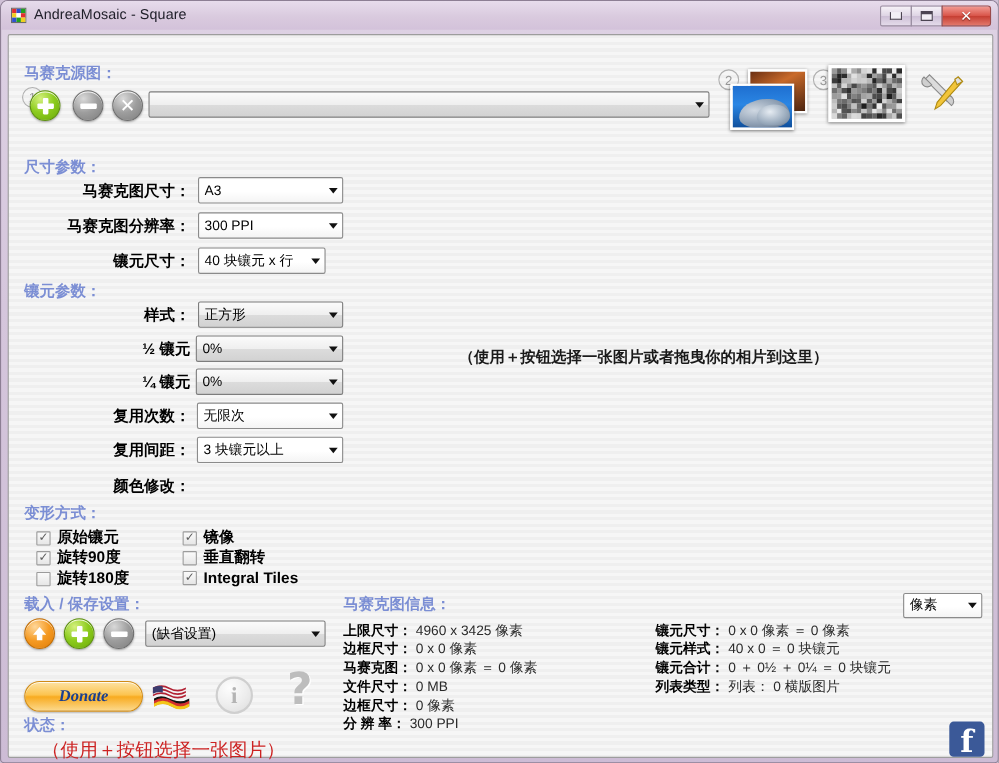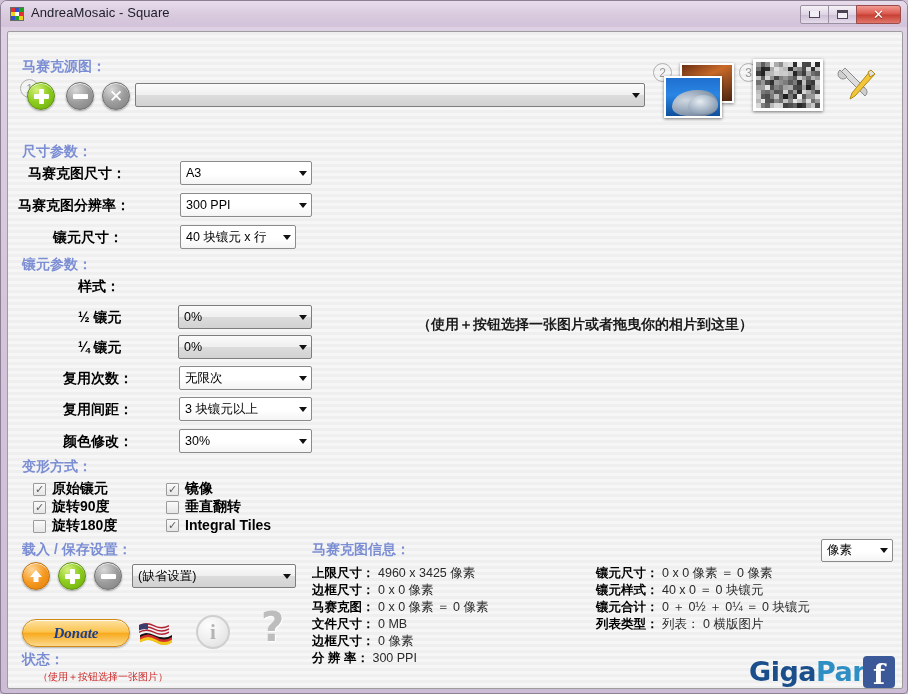--- a/index.html
+++ b/index.html
@@ -64,21 +64,21 @@
   }
   .stage { position: absolute; left: 0; top: 0; width: 100%; height: 100%; margin-top: 12px; }
 
   
   .sect {
     position: absolute; color: #7b8ed4; font-weight: bold; font-size: 14px;
     white-space: nowrap;
   }
   .lbl {
     position: absolute; color: #000; font-weight: bold; font-size: 14px;
-    white-space: nowrap; text-align: left;
+    white-space: nowrap; text-align: right;
   }
 
   
   .combo {
     position: absolute; height: 24px;
     border: 1px solid #8b8b8b; border-radius: 2px;
     background: linear-gradient(180deg,#ffffff 0%,#ffffff 55%,#f4f4f4 100%);
     display: flex; align-items: center;
     font-size: 12.5px; color: #000;
     padding-left: 5px;
@@ -176,21 +176,21 @@
 
   
   .flag { position: absolute; width: 36px; height: 24px; }
 
   
   .info-line { position: absolute; font-size: 12.5px; white-space: nowrap; color: #000; }
   .info-line b { font-weight: bold; }
   .info-val { color: #2a2a2a; }
 
   
-  .status-msg { position: absolute; color: #cc2222; font-size: 10px; white-space: nowrap; }
+  .status-msg { position: absolute; color: #cc2222; font-size: 17px; white-space: nowrap; }
 
   
   .hint {
     position: absolute; font-size: 14px; font-weight: bold; color: #1a1a1a; white-space: nowrap;
   }
 
   
   .gigapan { position: absolute; font-size: 27px; font-weight: bold; letter-spacing: -.5px;
              font-family: "DejaVu Sans", sans-serif; }
   .gigapan .g1 { color: #1b4f8c; }
@@ -469,20 +469,26 @@
         <div class="combo" style="left:172px; top:181px; width:116px;">
           <span class="val">40 块镶元 x 行</span>
           <span class="arrow">
               <i class="arrow-tri"></i>
             </span>
         </div>
 
         <div class="sect" style="left:14px; top:212px;">镶元参数：</div>
 
         <div class="lbl" style="left:70px; top:234px; width:95px;">样式：</div>
+        <div class="combo flat" style="left:172px; top:230px; width:132px;">
+          <span class="val">正方形</span>
+          <span class="arrow">
+              <i class="arrow-tri"></i>
+            </span>
+        </div>
 
         <div class="lbl" style="left:70px; top:265px; width:95px;">½ 镶元</div>
         <div class="combo flat" style="left:170px; top:261px; width:134px;">
           <span class="val">0%</span>
           <span class="arrow">
               <i class="arrow-tri"></i>
             </span>
         </div>
 
         <div class="lbl" style="left:70px; top:295px; width:95px;">¼ 镶元</div>
@@ -503,26 +509,20 @@
 
         <div class="lbl" style="left:55px; top:357px; width:110px;">复用间距：</div>
         <div class="combo" style="left:171px; top:353px; width:133px;">
           <span class="val">3 块镶元以上</span>
           <span class="arrow">
               <i class="arrow-tri"></i>
             </span>
         </div>
 
         <div class="lbl" style="left:55px; top:389px; width:110px;">颜色修改：</div>
-        <div class="combo" style="left:171px; top:385px; width:133px;">
-          <span class="val">30%</span>
-          <span class="arrow">
-              <i class="arrow-tri"></i>
-            </span>
-        </div>
 
         <div class="sect" style="left:14px; top:414px;">变形方式：</div>
 
         <div class="cb" style="left:25px; top:436px;">
           <span class="box">✓</span>
           <span class="cbl">原始镶元</span>
         </div>
         <div class="cb" style="left:158px; top:436px;">
           <span class="box">✓</span>
           <span class="cbl">镜像</span>
@@ -642,23 +642,20 @@
         </div>
         <div class="info-line" style="left:588px; top:555px;">
           <b>镶元合计：</b>
           <span class="info-val">0 ＋ 0½ ＋ 0¼ ＝ 0 块镶元</span>
         </div>
         <div class="info-line" style="left:588px; top:572px;">
           <b>列表类型：</b>
           <span class="info-val">列表： 0 横版图片</span>
         </div>
 
-        <div class="gigapan" style="left:741px; top:612px;">
-          <span class="g1">Giga</span><span class="g2">Pan</span>
-        </div>
         <div class="fb" style="left:855px; top:612px;">
           <span>f</span>
         </div>
 
         <div class="progress" style="left:8px; top:655px; width:878px;"></div>
 
       </div>
     </div>
   </div>
 </div>

